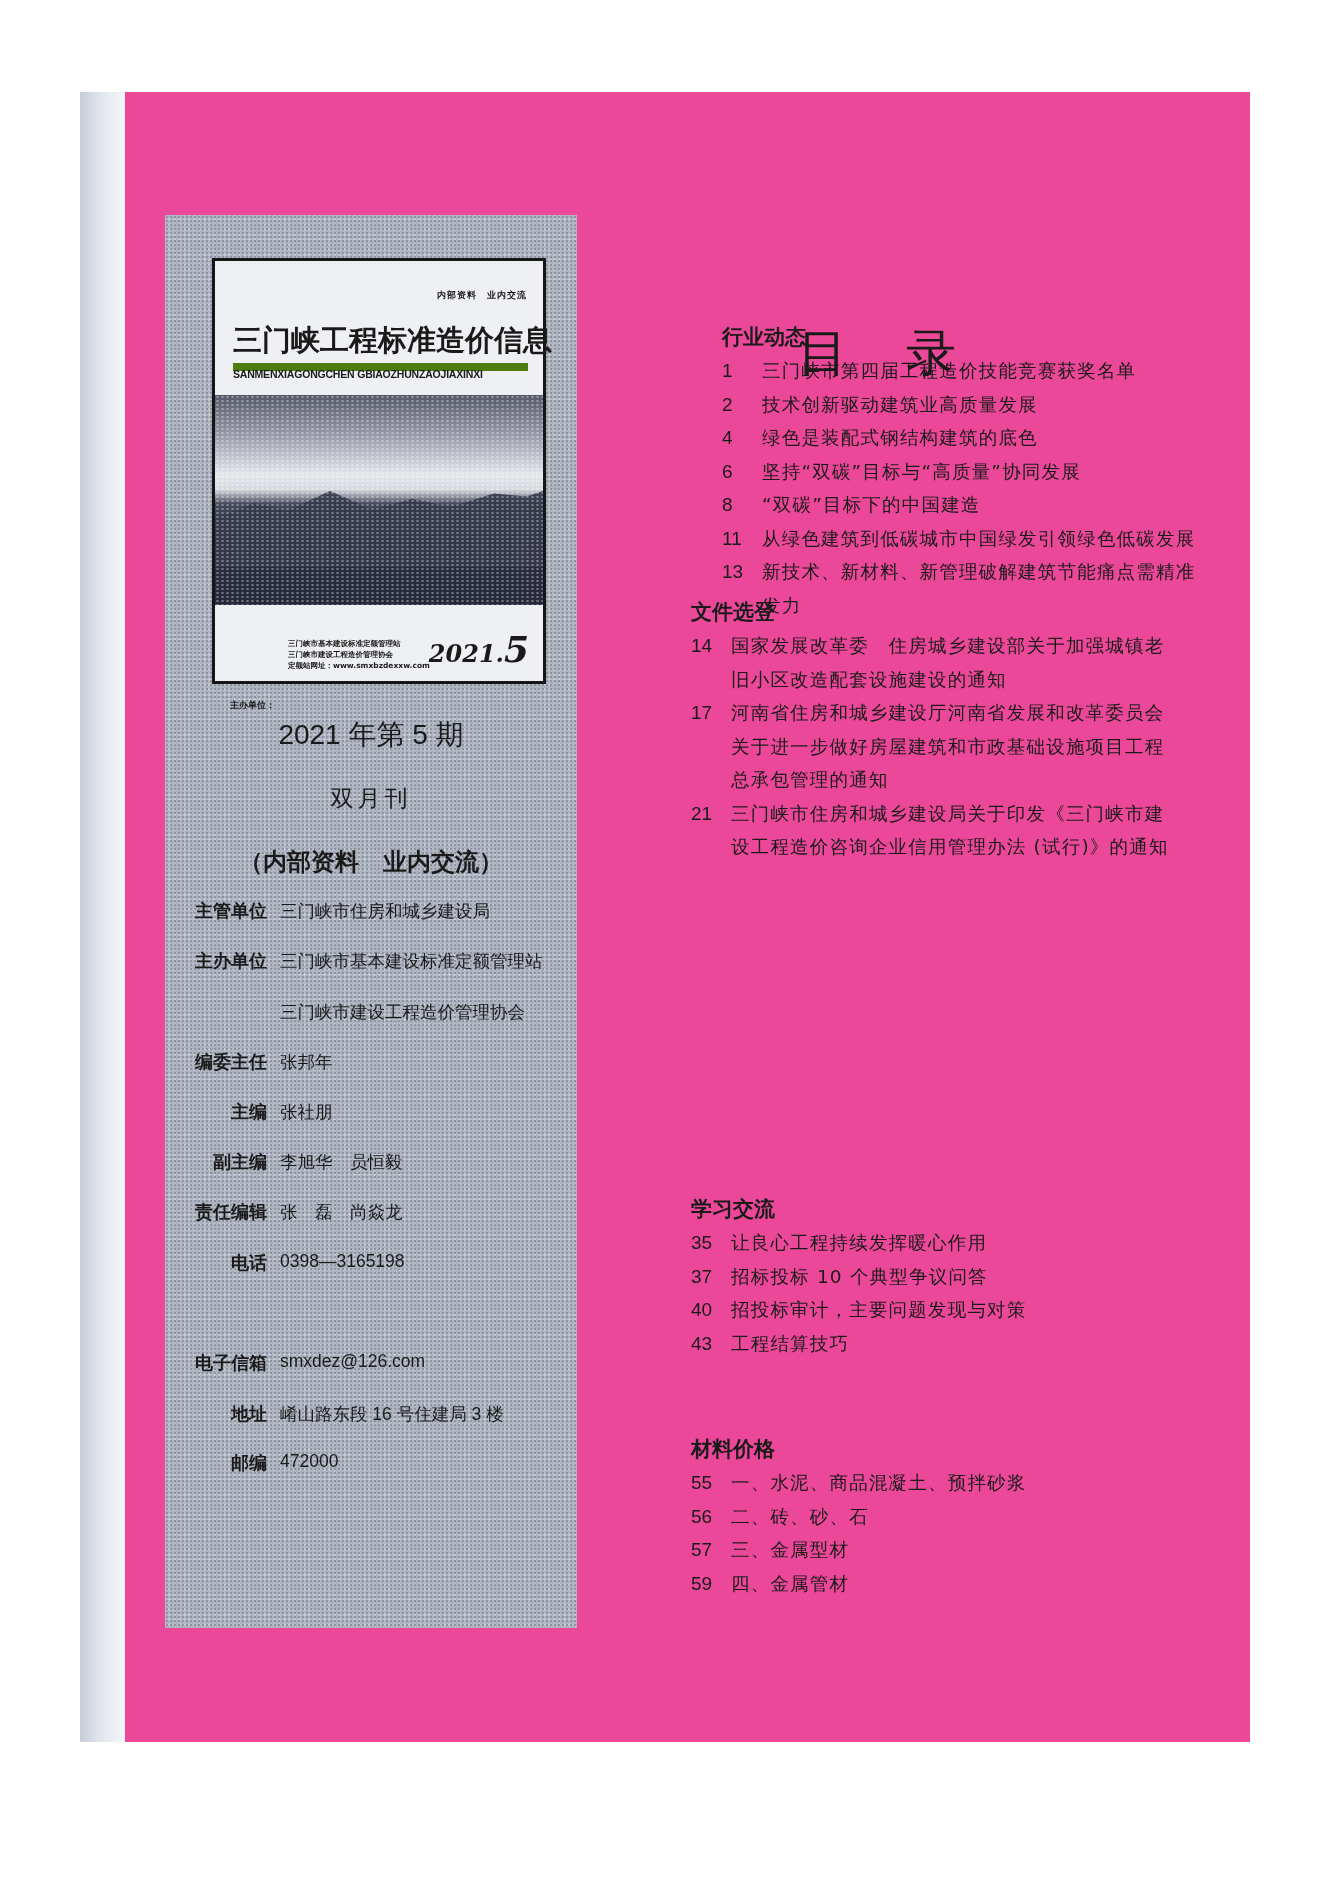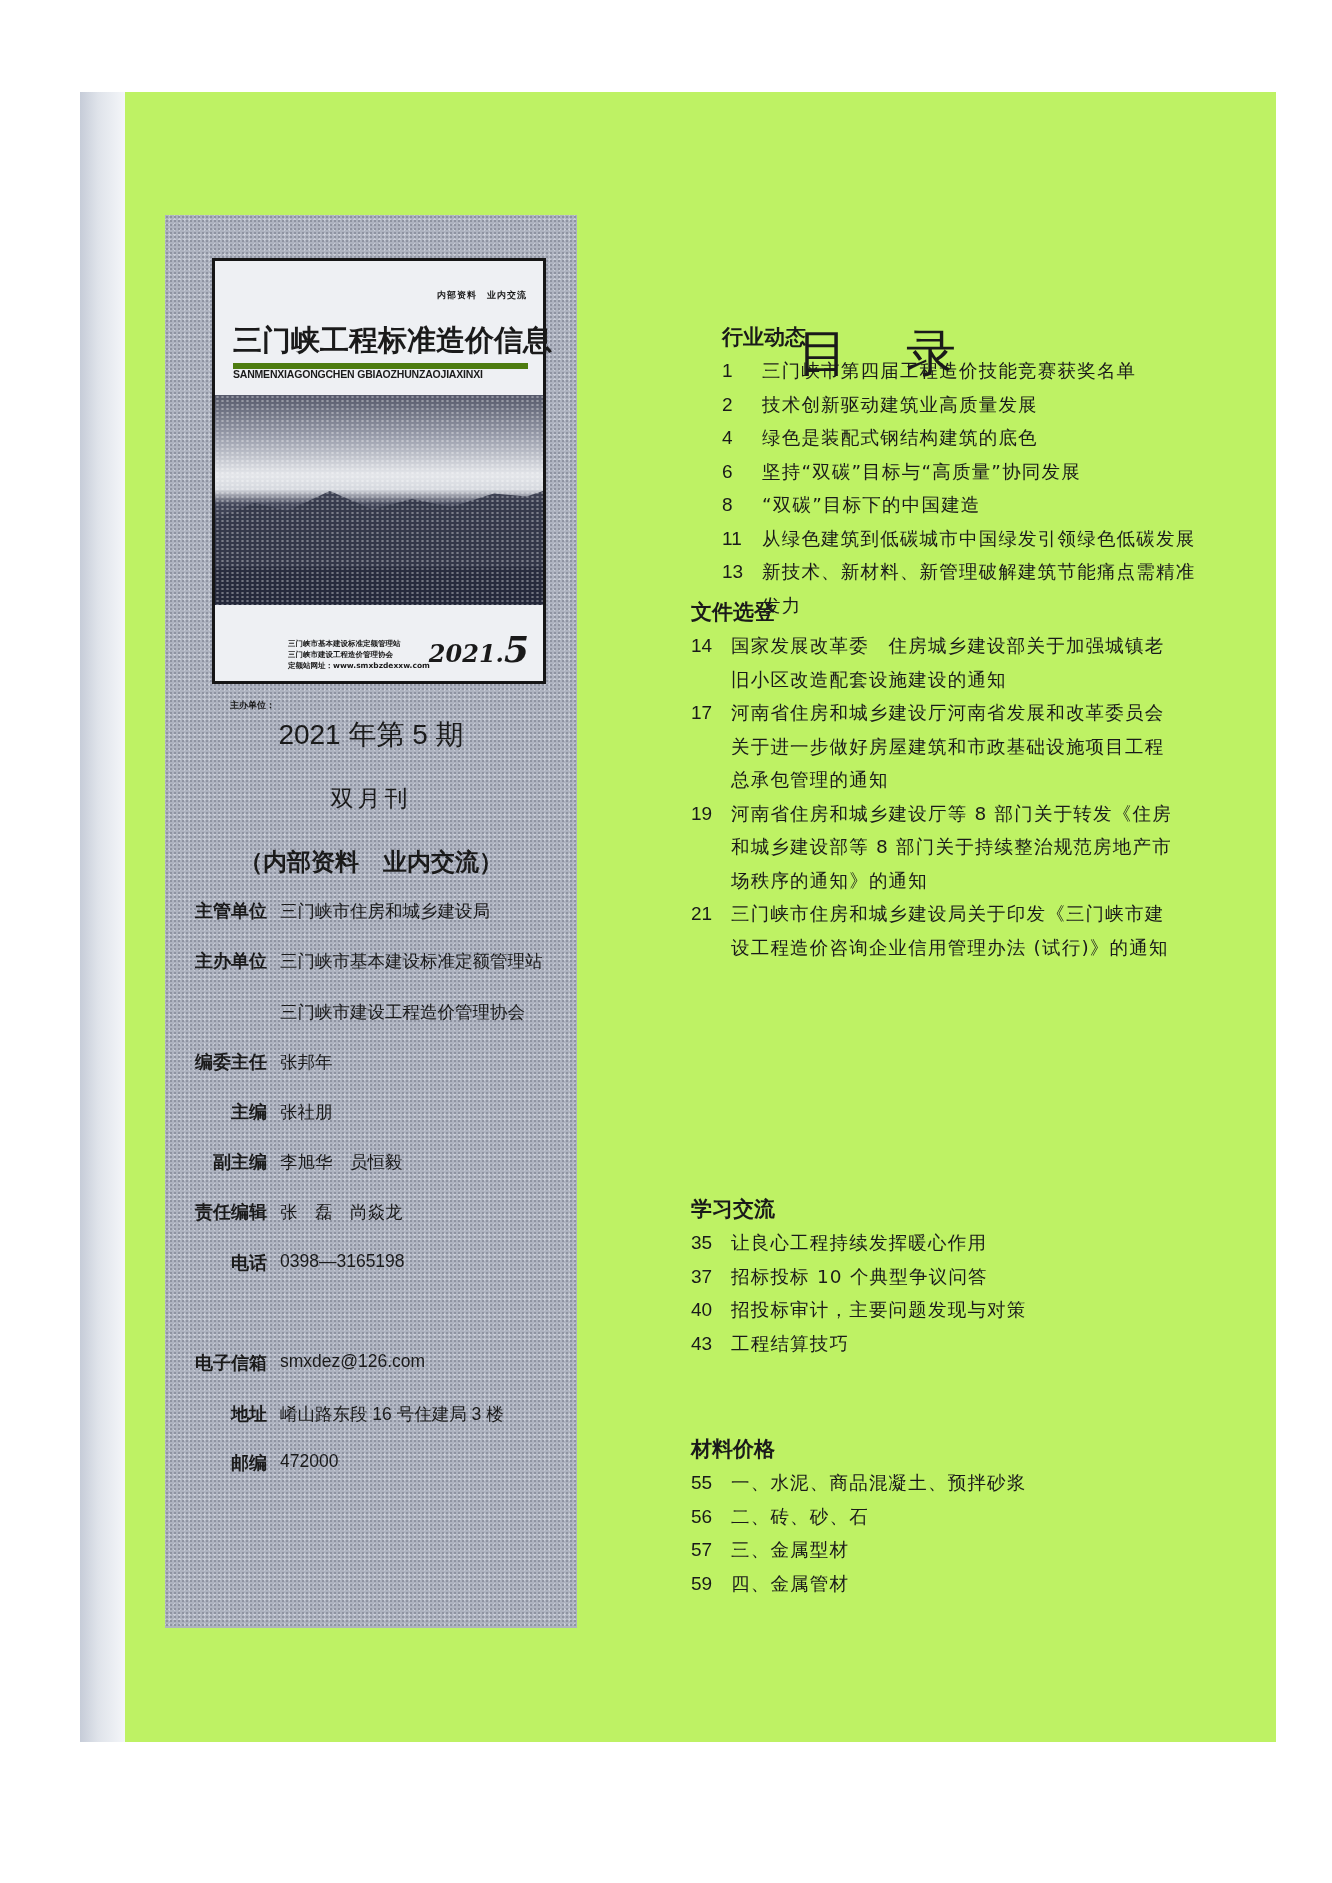--- a/index.html
+++ b/index.html
@@ -2,22 +2,21 @@
 <html><head>
   <meta charset="utf-8">
   <style>
     html, body { margin:0; padding:0; }
     body {
       width:1332px; height:1883px; background:#ffffff; position:relative; overflow:hidden;
       font-family:"DejaVu Sans","Liberation Sans",sans-serif; color:#1a1a1a;
     }
     .page {
       position:absolute; left:80px; top:92px; width:1170px; height:1650px;
-      background:#bef264;
-      padding-left:26px;
+      background:#ec4899;
     }
     .page-shadow {
       position:absolute; left:0; top:0; width:45px; height:100%;
       background:linear-gradient(to right,#c6ccd8 0%,#dfe3ea 40%,#f4f6f9 100%);
     }
     
     .panel {
       position:absolute; left:85px; top:123px; width:412px; height:1413px;
       background-color:#aeb3c0;
       background-image:
@@ -29,21 +28,21 @@
     .cover {
       position:absolute; left:47px; top:43px; width:334px; height:426px;
       background:#eef0f3; border:3px solid #161616; box-sizing:border-box;
     }
     .cover-tag {
       position:absolute; right:16px; top:28px; font-size:9px; font-weight:bold; letter-spacing:1px;
     }
     .cover-title {
       position:absolute; left:18px; top:60px; width:295px; font-size:29px; font-weight:bold;
       letter-spacing:0px; white-space:nowrap; transform:scaleX(1.0); transform-origin:left;
-      border-bottom:6px solid #4d7c0f; padding-bottom:2px;
+      border-bottom:8px solid #4d7c0f; padding-bottom:2px;
     }
     .cover-pinyin {
       position:absolute; left:18px; top:107px; font-size:10.5px; font-weight:bold; white-space:nowrap;
       font-family:"Liberation Sans",sans-serif; letter-spacing:-0.2px;
     }
     .cover-photo {
       position:absolute; left:0; top:134px; width:328px; height:210px;
       background:
         linear-gradient(to bottom,#55596a 0%,#9a9eac 20%,#e4e6ea 38%,#d6d9df 45%,#43475a 52%,#2c3042 70%,#24283a 100%);
       overflow:hidden;
@@ -211,24 +210,20 @@
     <div class="section-title">文件选登</div>
     <div class="entry">
         <span class="pg">14</span>
         <span class="txt"><span>国家发展改革委　住房城乡建设部关于加强城镇老</span><br><span>旧小区改造配套设施建设的通知</span></span>
       </div>
     <div class="entry">
         <span class="pg">17</span>
         <span class="txt"><span>河南省住房和城乡建设厅河南省发展和改革委员会</span><br><span>关于进一步做好房屋建筑和市政基础设施项目工程</span><br><span>总承包管理的通知</span></span>
       </div>
     <div class="entry">
-        <span class="pg">19</span>
-        <span class="txt"><span>河南省住房和城乡建设厅等 8 部门关于转发《住房</span><br><span>和城乡建设部等 8 部门关于持续整治规范房地产市</span><br><span>场秩序的通知》的通知</span></span>
-      </div>
-    <div class="entry">
         <span class="pg">21</span>
         <span class="txt"><span>三门峡市住房和城乡建设局关于印发《三门峡市建</span><br><span>设工程造价咨询企业信用管理办法 (试行)》的通知</span></span>
       </div>
   </div>
 
   <div class="section" style="top:1100px;">
     <div class="section-title">学习交流</div>
     <div class="entry">
         <span class="pg">35</span>
         <span class="txt">让良心工程持续发挥暖心作用</span>

